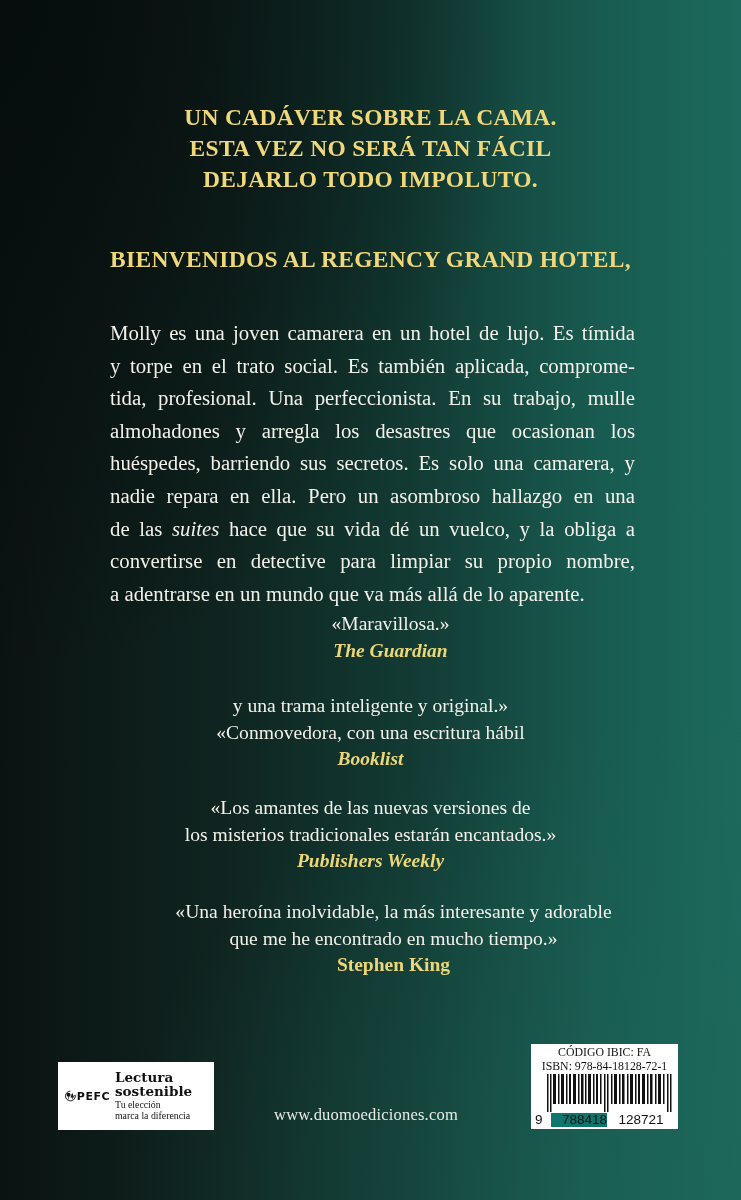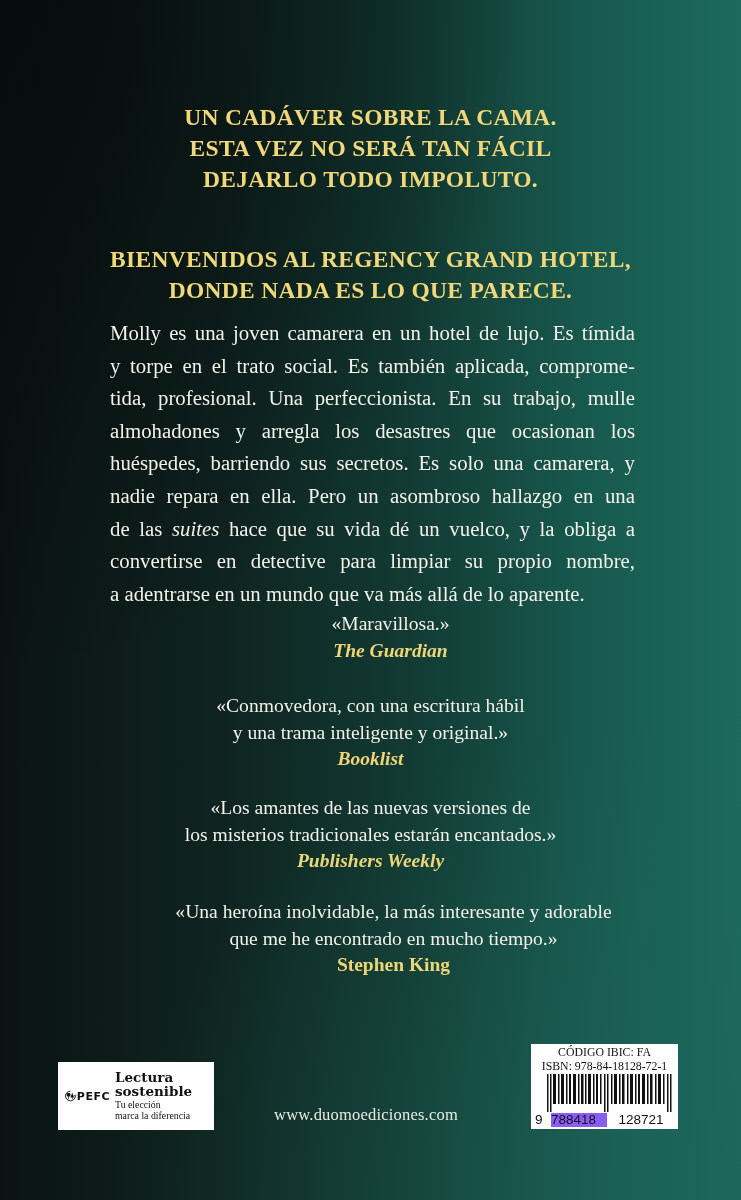--- a/index.html
+++ b/index.html
@@ -169,59 +169,58 @@
       left: 4px;
       bottom: 2px;
       width: 139px;
       font-family: "Liberation Sans", sans-serif;
       font-size: 13.5px;
       line-height: 14px;
       display: flex;
       justify-content: flex-start;
     }
     .barcode-digits .d0 { width: 16px; text-align: left; }
-    .barcode-digits .d1 { width: 56px; text-align: left; background: #8b5cf6; }
+    .barcode-digits .d1 { width: 56px; text-align: right; background: #0f766e; }
     .barcode-digits .d2 { width: 56px; text-align: center; background: #fff; margin-left: 6px; }
   </style>
 </head>
 <body>
 
 <div class="cover">
 
   <div class="headline" id="headline-1">
     <span class="line">UN CADÁVER SOBRE LA CAMA.</span>
     <span class="line">ESTA VEZ NO SERÁ TAN FÁCIL</span>
     <span class="line">DEJARLO TODO IMPOLUTO.</span>
   </div>
 
   <div class="headline" id="headline-2">
     <span class="line">BIENVENIDOS AL REGENCY GRAND HOTEL,</span>
-    <span class="line">DONDE NADA ES LO QUE PARECE.</span>
   </div>
 
   <div class="synopsis">
     <span class="line">Molly es una joven camarera en un hotel de lujo. Es tímida</span>
     <span class="line">y torpe en el trato social. Es también aplicada, comprome-</span>
     <span class="line">tida, profesional. Una perfeccionista. En su trabajo, mulle</span>
     <span class="line">almohadones y arregla los desastres que ocasionan los</span>
     <span class="line">huéspedes, barriendo sus secretos. Es solo una camarera, y</span>
     <span class="line">nadie repara en ella. Pero un asombroso hallazgo en una</span>
     <span class="line"><span>de las </span><em>suites</em><span> hace que su vida dé un vuelco, y la obliga a</span></span>
     <span class="line">convertirse en detective para limpiar su propio nombre,</span>
     <span class="line last">a adentrarse en un mundo que va más allá de lo aparente.</span>
   </div>
 
   <div class="quote" id="quote-1">
     <span class="line">«Maravillosa.»</span>
     <span class="source">The Guardian</span>
   </div>
 
   <div class="quote" id="quote-2">
+    <span class="line">y una trama inteligente y original.»</span>
     <span class="line">«Conmovedora, con una escritura hábil</span>
-    <span class="line">y una trama inteligente y original.»</span>
     <span class="source">Booklist</span>
   </div>
 
   <div class="quote" id="quote-3">
     <span class="line">«Los amantes de las nuevas versiones de</span>
     <span class="line">los misterios tradicionales estarán encantados.»</span>
     <span class="source">Publishers Weekly</span>
   </div>
 
   <div class="quote" id="quote-4">

